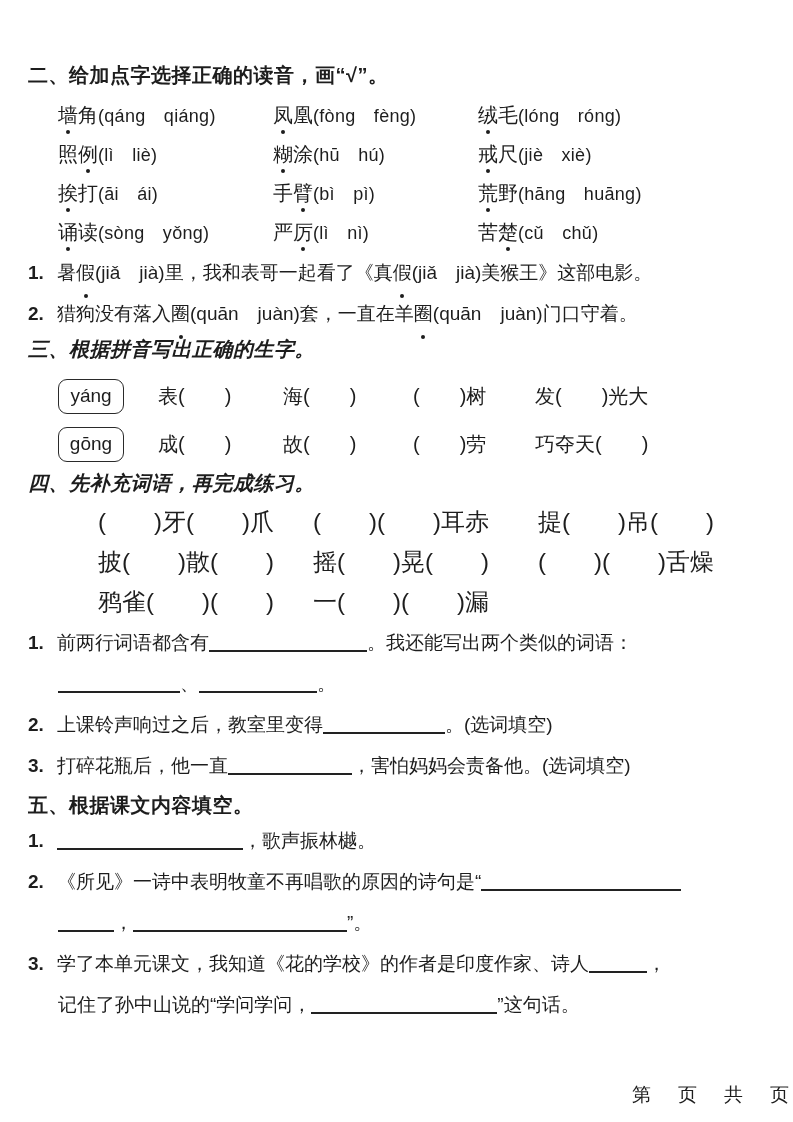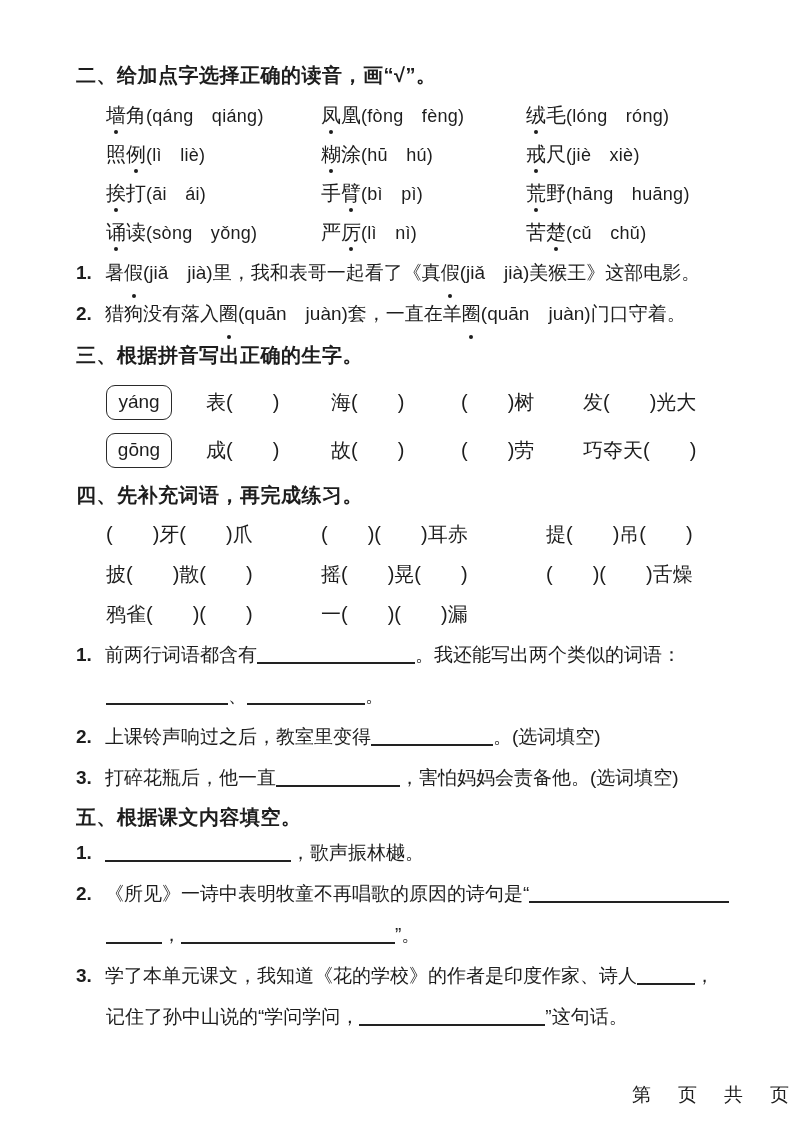--- a/index.html
+++ b/index.html
@@ -1,20 +1,20 @@
 <!DOCTYPE html>
 <html><head>
 <meta charset="utf-8">
 <style>
   html,body{margin:0;padding:0;background:#e9e9e9;}
   .page{
     width:793px;height:1122px;background:#ffffff;color:#1d1d1d;
     font-family:"Liberation Sans","DejaVu Sans",sans-serif;
     position:relative;box-sizing:border-box;
-    padding:60px 38px 0 76px;overflow:hidden;
+    padding:60px 38px 0 28px;overflow:hidden;
   }
   
   .sec-title{font-size:20px;font-weight:700;line-height:30px;letter-spacing:.5px;}
   
   .word-grid{display:grid;grid-template-columns:215px 205px 1fr;padding-left:30px;margin-top:6px;}
   .word-cell{height:39px;display:flex;align-items:center;font-size:20px;font-weight:500;white-space:nowrap;}
   .word-cell .py{font-size:18px;font-weight:400;letter-spacing:.3px;}
   
   .dchar{position:relative;display:inline-block;}
   .dchar::after{content:"";position:absolute;left:50%;transform:translateX(-50%);
@@ -25,25 +25,25 @@
   .qnum{display:inline-block;width:29px;font-weight:700;}
   .blank{display:inline-block;border-bottom:2px solid #222;height:1em;transform:translateY(3px);}
   
   .py-rows{margin-top:8px;}
   .py-row{display:grid;grid-template-columns:100px 125px 130px 122px 1fr;align-items:center;height:48px;padding-left:30px;}
   .py-box{width:64px;height:33px;border:1.8px solid #2a2a2a;border-radius:9px;
     display:flex;align-items:center;justify-content:center;font-size:19px;font-weight:500;}
   .py-item{font-size:20px;font-weight:500;white-space:nowrap;}
   
   .idiom-grid{display:grid;grid-template-columns:215px 225px 1fr;padding-left:30px;margin-top:4px;}
-  .idiom-cell{height:40px;display:flex;align-items:center;font-size:20px;font-weight:500;white-space:nowrap;}
+  .idiom-cell{height:40px;display:flex;align-items:center;font-size:24px;font-weight:500;white-space:nowrap;margin-left:40px;}
   
   .footer{position:absolute;left:0;right:0;bottom:14px;text-align:right;
     font-size:19px;font-weight:500;letter-spacing:4px;}
-  .mt4{margin-top:4px;font-family:Liberation Serif, serif;}.mt6{margin-top:6px;}
+  .mt4{margin-top:4px;font-family:Liberation Serif, serif;}.mt6{font-style:italic;}
 </style>
 </head>
 <body>
 
 <div class="page">
 
   <div class="sec-title">二、给加点字选择正确的读音，画“√”。</div>
   <div class="word-grid">
       <div class="word-cell">
         <span class="dchar">墙</span>

